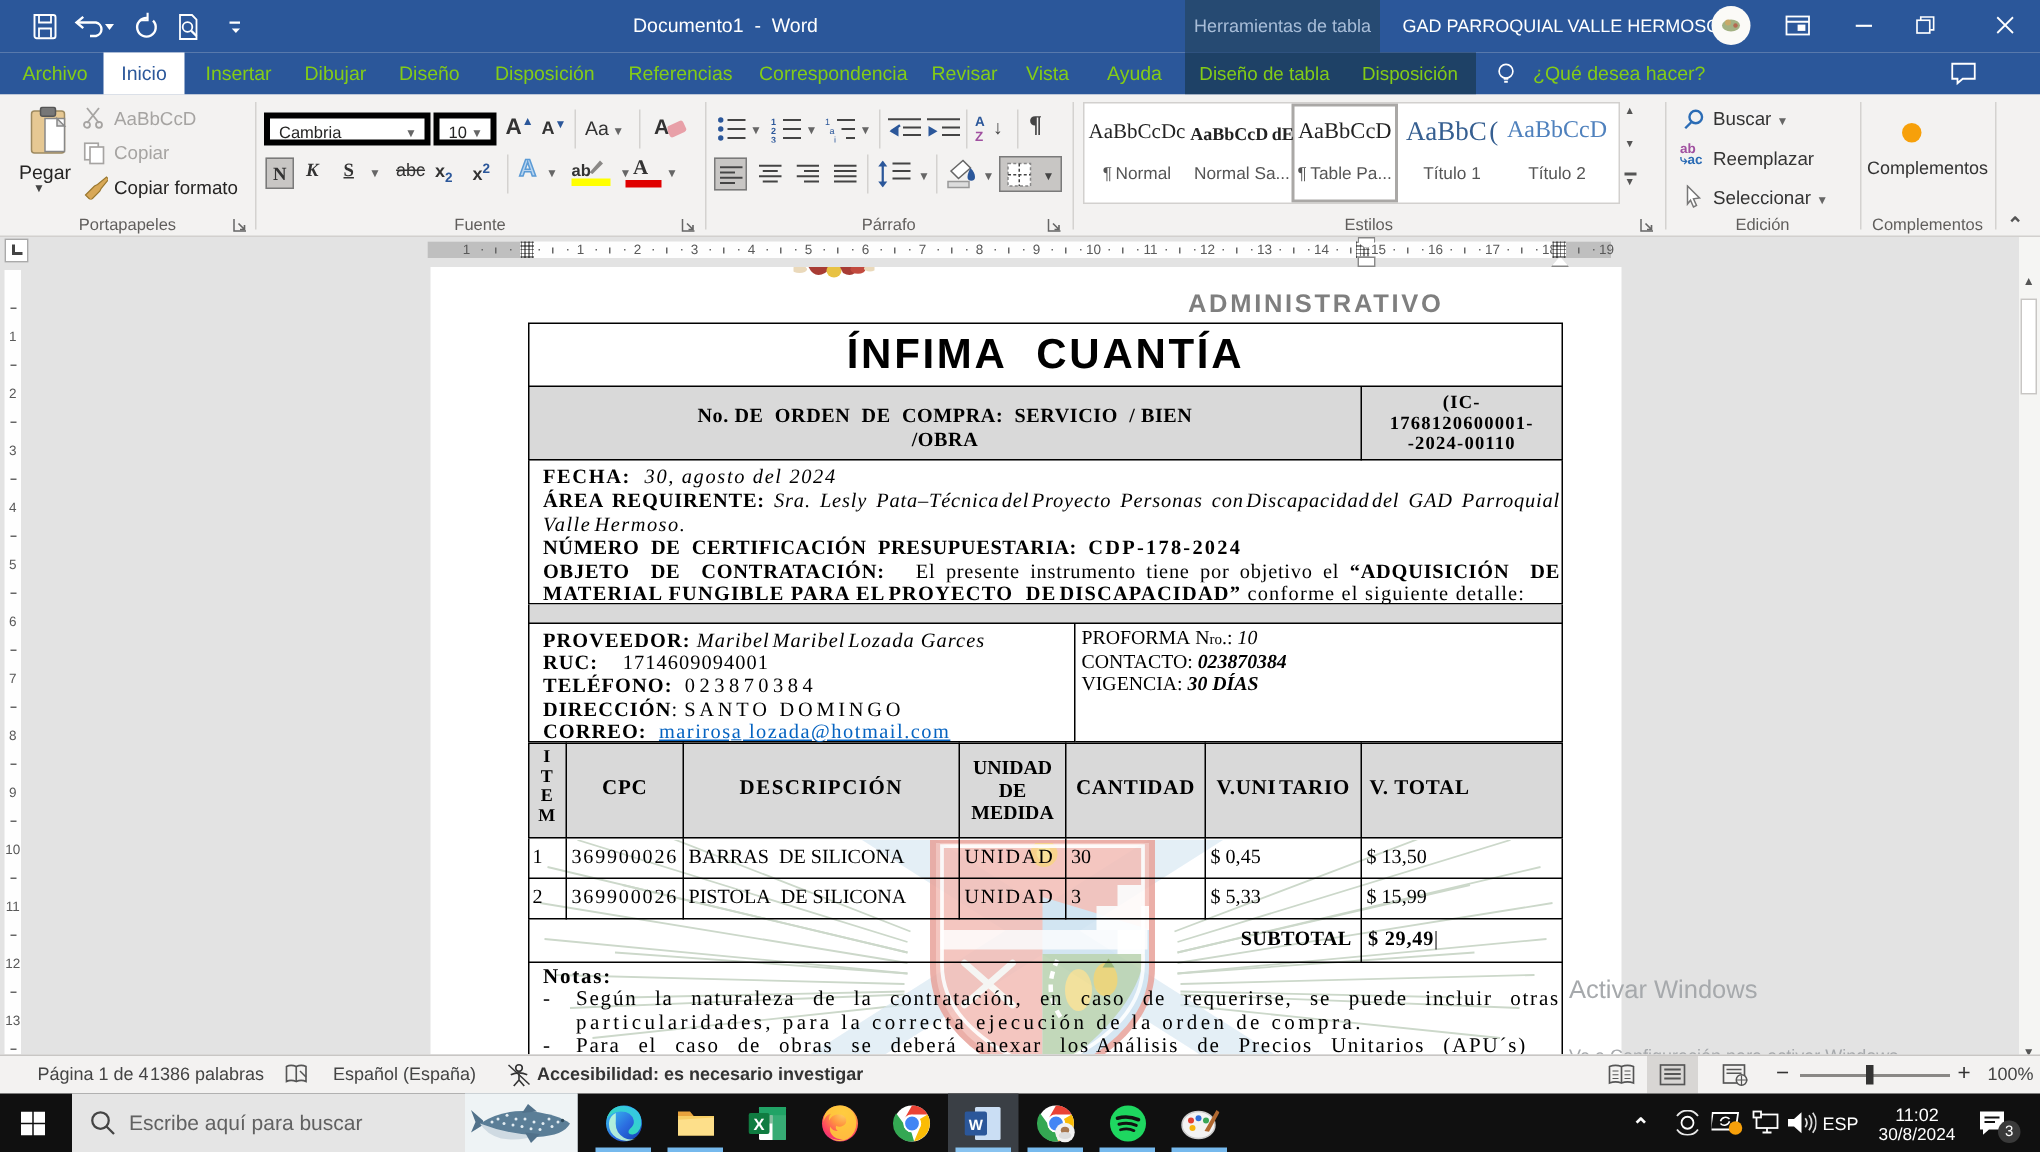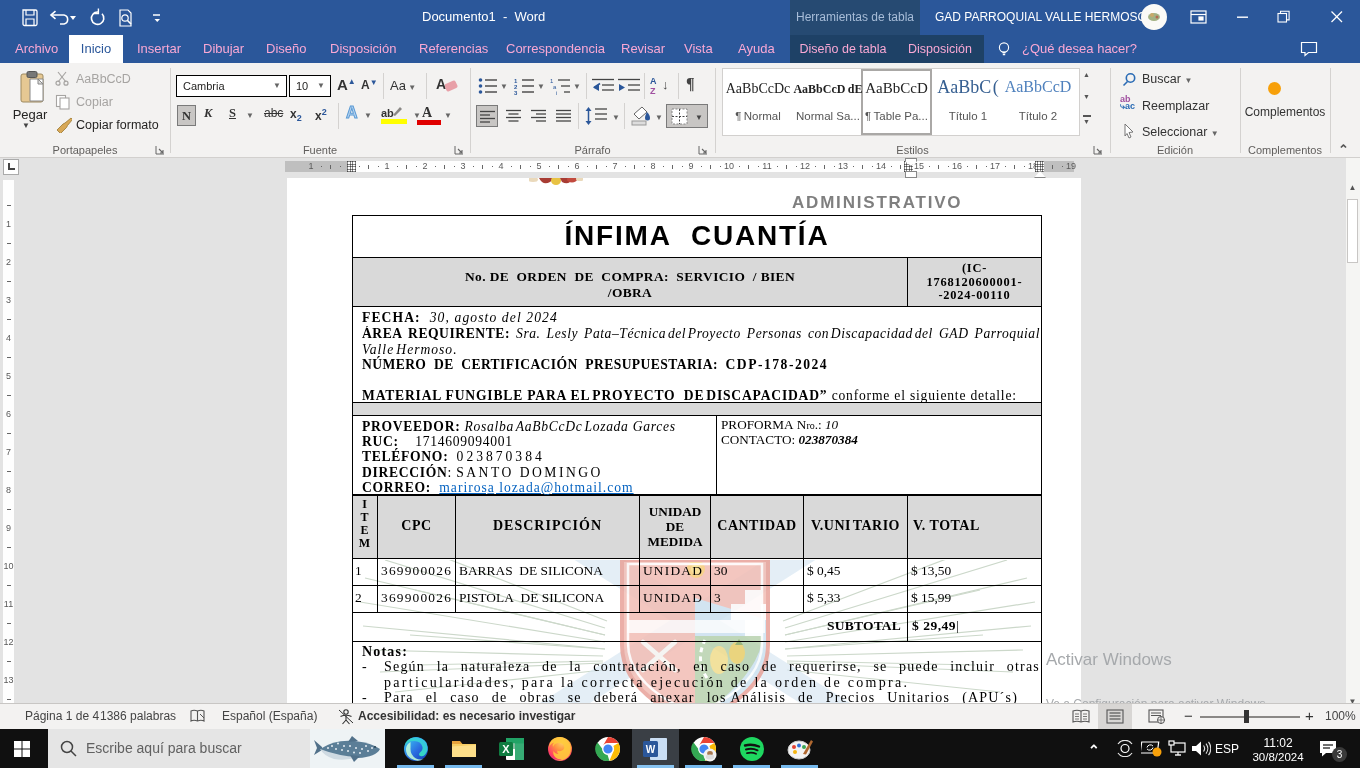--- a/index.html
+++ b/index.html
@@ -4,30 +4,30 @@
 <style>
   * { margin:0; padding:0; box-sizing:border-box; }
   html,body { width:1360px; height:768px; overflow:hidden; }
   body { font-family:"Liberation Sans", sans-serif; position:relative; background:#e3e3e3; }
   .abs { position:absolute; }
 
   
   #titlebar { position:absolute; left:0; top:0; width:1360px; height:35px; background:#2b579a; }
   #tabsrow  { position:absolute; left:0; top:35px; width:1360px; height:28px; background:#2b579a; }
   .ttl { color:#fff; font-size:13px; }
-  .tab { position:absolute; top:0; height:28px; line-height:28px; color:#f9a8d4; font-size:13px; text-align:center; }
+  .tab { position:absolute; top:0; height:28px; line-height:28px; color:#84cc16; font-size:13px; text-align:center; }
   #ctxhdr { position:absolute; left:790px; top:0; width:130px; height:35px; background:#264a72; color:#a8bdd8; font-size:12px; text-align:center; line-height:35px; }
   #ctxtabs { position:absolute; left:790px; top:0px; width:194px; height:28px; background:#1e4166; }
 
   
   #ribbon { position:absolute; left:0; top:63px; width:1360px; height:95px; background:#f3f2f1; border-bottom:1px solid #d2d0ce; }
   .grpdiv { position:absolute; top:5px; height:85px; width:1px; background:#d4d2d0; }
   .grplabel { position:absolute; top:81px; width:100%; text-align:center; font-size:11px; color:#605e5c; }
   .launcher { position:absolute; top:82px; width:10px; height:10px; }
-  .combo { position:absolute; background:#fff; border:1px solid #000000; font-size:11px; color:#252423; }
+  .combo { position:absolute; background:#fff; border:4px solid #000000; font-size:11px; color:#252423; }
   .btn2 { position:absolute; font-size:12.5px; color:#333; }
   .selbox { background:#c8c6c4; border:1px solid #7a7a7a; }
 
   
   #rulerrow { position:absolute; left:0; top:158px; width:1346px; height:20px; background:#e3e3e3; }
   #hruler { position:absolute; left:285px; top:3px; width:789px; height:11px; background:#fefefe; font-size:9px; color:#595959; }
   .rmargin { position:absolute; top:0; height:11px; background:#bfbfbf; }
   .tickc { position:absolute; top:0; width:10px; height:11px; line-height:11px; text-align:center; }
 
   
@@ -624,36 +624,38 @@
       <div style="text-align:center;font-weight:bold;font-size:13.4px;letter-spacing:0.4px;padding-top:11px;line-height:16px;">No.&nbsp;DE&nbsp; ORDEN&nbsp; DE&nbsp; COMPRA:&nbsp; SERVICIO&nbsp; /&nbsp;BIEN<br>/OBRA</div>
     </div>
     <div class="abs gray" style="left:908px;top:80px;width:134px;height:49px;border:1px solid #000;border-top:none;border-left:none;">
       <div style="text-align:center;font-weight:bold;font-size:12.4px;letter-spacing:0.8px;line-height:13.5px;padding-top:4px;">(IC-<br>1768120600001-<br>-2024-00110</div>
     </div>
     <div class="abs" style="left:352px;top:129px;width:690px;height:96px;border:1px solid #000;border-top:none;font-size:13.6px;">
       <div class="dln" style="top:3px;letter-spacing:1.1px;"><b>FECHA:</b>&nbsp; <i>30, agosto del 2024</i></div>
       <div class="dln jfull" style="top:19px;letter-spacing:0.55px;"><b>ÁREA REQUIRENTE:</b> <i>Sra. Lesly Pata–Técnica del Proyecto Personas con Discapacidad del GAD Parroquial</i><span class="fill"></span></div>
       <div class="dln" style="top:35px;letter-spacing:1.0px;"><i>Valle Hermoso.</i></div>
       <div class="dln" style="top:50px;letter-spacing:0.4px;"><b>NÚMERO&nbsp; DE&nbsp; CERTIFICACIÓN&nbsp; PRESUPUESTARIA:&nbsp; <span style="letter-spacing:1.5px">CDP-178-2024</span></b></div>
+      <div class="dln jfull" style="top:66px;letter-spacing:0.5px;"><b>OBJETO&nbsp; DE&nbsp; CONTRATACIÓN:</b>&nbsp;&nbsp; El presente instrumento tiene por objetivo el <b>“ADQUISICIÓN&nbsp; DE</b><span class="fill"></span></div>
       <div class="dln" style="top:81px;letter-spacing:0.8px;"><b>MATERIAL FUNGIBLE PARA EL PROYECTO&nbsp; DE DISCAPACIDAD”</b> conforme el siguiente detalle:</div>
     </div>
     <div class="abs gray" style="left:352px;top:225px;width:690px;height:13px;border:1px solid #000;border-top:none;"></div>
     <div class="abs" style="left:352px;top:238px;width:365px;height:79px;border:1px solid #000;border-top:none;font-size:13.6px;letter-spacing:0.7px;line-height:15.2px;">
       <div style="padding:3px 0 0 9px;">
-        <div><b>PROVEEDOR:</b> <i>Rosalba AaBbCcDc Lozada Garces</i></div>
+        <div><b>PROVEEDOR:</b> <i>Maribel Maribel Lozada Garces</i></div>
         <div><b>RUC:</b>&nbsp;&nbsp;&nbsp; 1714609094001</div>
         <div><b>TELÉFONO:</b>&nbsp; <span style="letter-spacing:3px">023870384</span></div>
         <div><b>DIRECCIÓN</b>: <span style="letter-spacing:2.5px">SANTO&nbsp;DOMINGO</span></div>
         <div><b>CORREO:</b>&nbsp; <span style="color:#0563c1;text-decoration:underline;letter-spacing:1.0px;">marirosa̲&nbsp;lozada@hotmail.com</span></div>
       </div>
     </div>
     <div class="abs" style="left:717px;top:238px;width:325px;height:79px;border:1px solid #000;border-top:none;border-left:none;font-size:13.2px;line-height:14.3px;">
       <div style="padding:2px 0 0 4px;">
         <div>PROFORMA&nbsp;N<span style="font-size:10px">ro</span>.: <i>10</i></div>
         <div>CONTACTO: <b><i>023870384</i></b></div>
+        <div>VIGENCIA: <b><i>30 DÍAS</i></b></div>
       </div>
     </div>
 
     <div class="abs gray" style="left:352px;top:317px;width:690px;height:64px;border:1px solid #000;"></div>
     <div class="abs" style="left:352px;top:317px;width:26px;height:64px;border-right:1px solid #000;font-weight:bold;font-size:12px;text-align:center;line-height:13px;padding-top:3px;">I<br>T<br>E<br>M</div>
     <div class="abs" style="left:378px;top:317px;width:78px;height:64px;border-right:1px solid #000;font-weight:bold;font-size:14px;text-align:center;line-height:62px;letter-spacing:0.5px;">CPC</div>
     <div class="abs" style="left:456px;top:317px;width:184px;height:64px;border-right:1px solid #000;font-weight:bold;font-size:14px;text-align:center;line-height:62px;letter-spacing:1px;">DESCRIPCIÓN</div>
     <div class="abs" style="left:640px;top:317px;width:71px;height:64px;border-right:1px solid #000;font-weight:bold;font-size:13.2px;text-align:center;line-height:15px;padding-top:9px;">UNIDAD<br>DE<br>MEDIDA</div>
     <div class="abs" style="left:711px;top:317px;width:93px;height:64px;border-right:1px solid #000;font-weight:bold;font-size:14px;text-align:center;line-height:62px;letter-spacing:0.5px;">CANTIDAD</div>
     <div class="abs" style="left:804px;top:317px;width:104px;height:64px;border-right:1px solid #000;font-weight:bold;font-size:14px;text-align:center;line-height:62px;letter-spacing:0.5px;">V.UNI TARIO</div>

